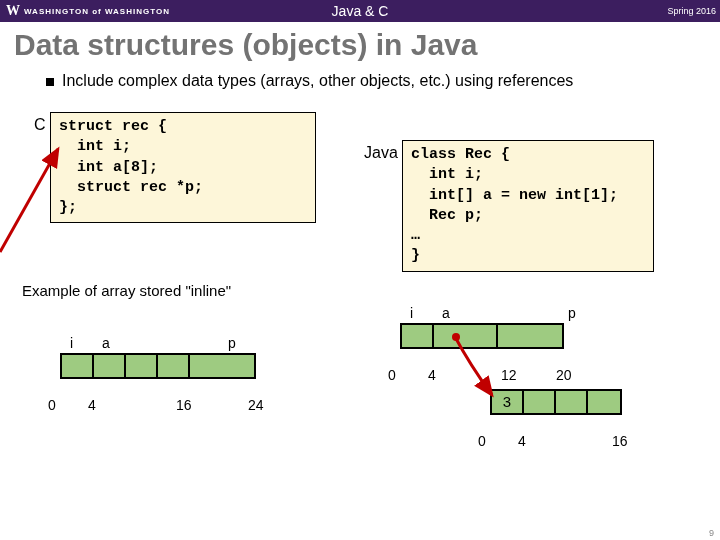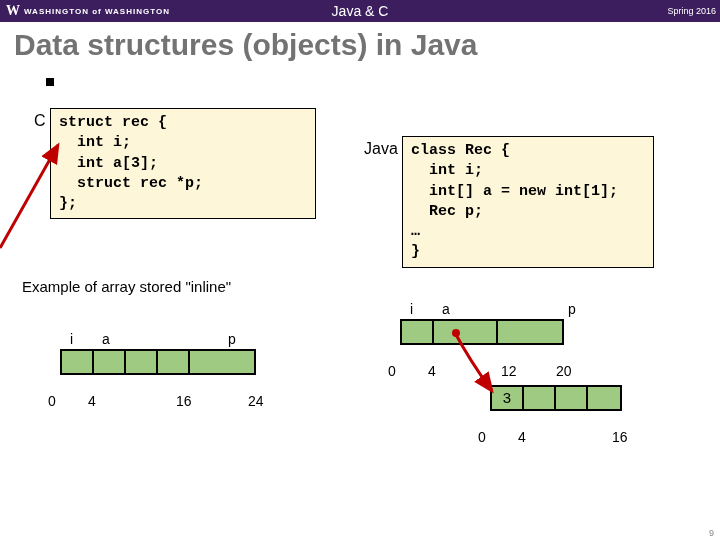--- a/index.html
+++ b/index.html
@@ -111,29 +111,30 @@
   </div>
   <div class="header-center">Java &amp; C</div>
   <div class="header-right">Spring 2016</div>
 </div>
 
 <div class="title">Data structures (objects) in Java</div>
 
 <div class="bullets">
   <div class="b2">
     <div class="mk"></div>
+    <div class="b2-text">Include complex data types (arrays, other objects, etc.) using references</div>
   </div>
 </div>
 
 <div class="codes">
   <div class="code-col left">
     <div class="code-label c">C</div>
     <div class="code-box" style="margin-left:14px">struct rec {
   int i;
-  int a[3];
+  int a[8];
   struct rec *p;
 };</div>
   </div>
   <div class="code-col right">
     <div class="code-label j">Java</div>
     <div class="code-box" style="margin-left:28px">class Rec {
   int i;
   int[] a = new int[1];
   Rec p;
 …

